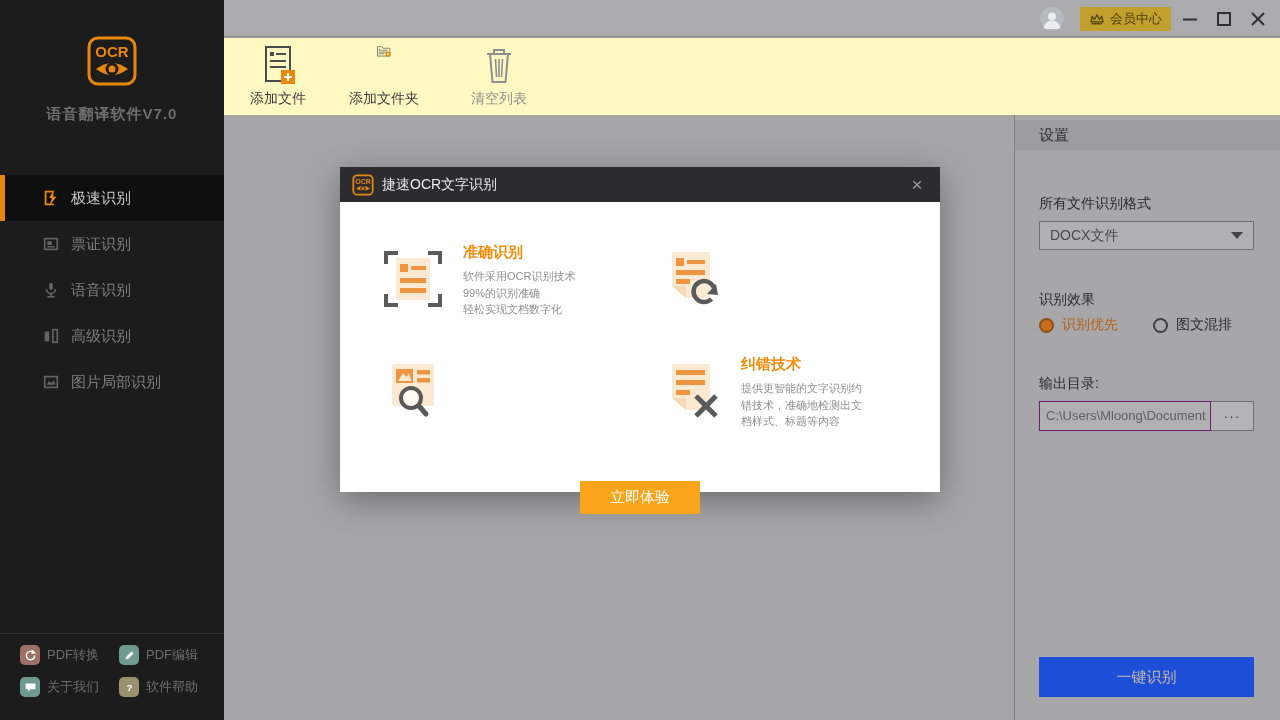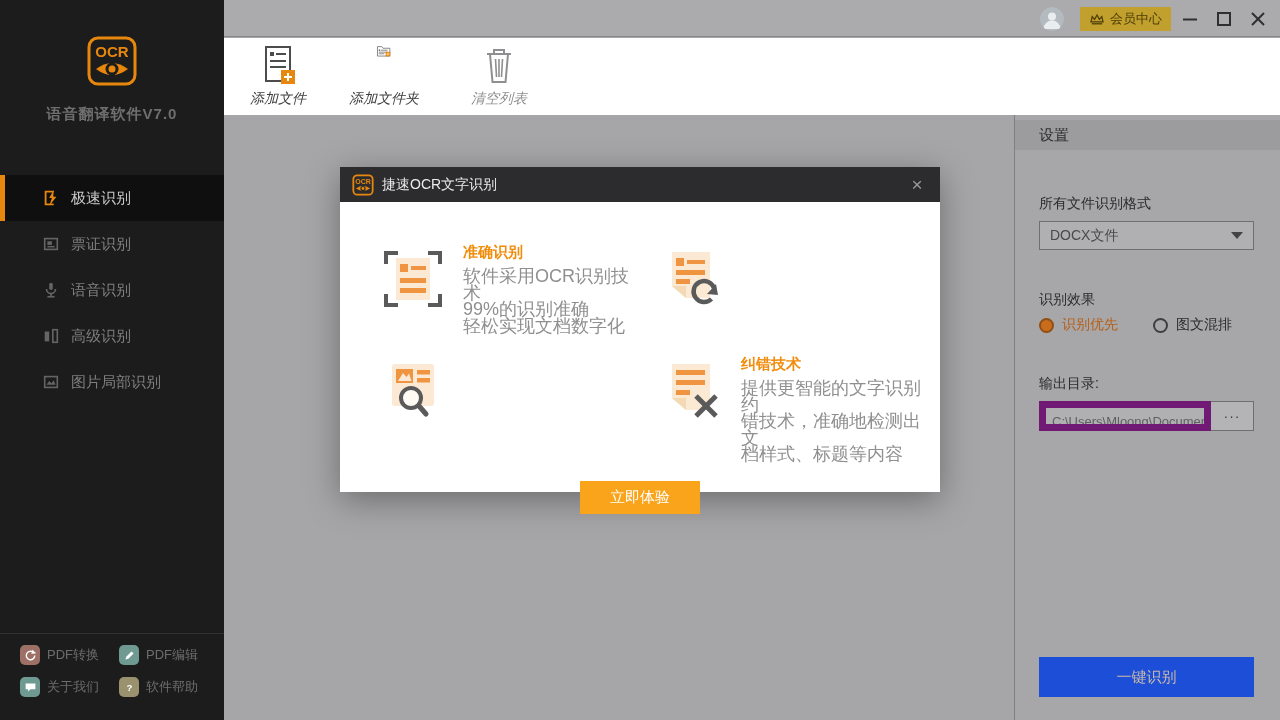--- a/index.html
+++ b/index.html
@@ -30,21 +30,21 @@
   
   .titlebar { position:absolute; left:224px; top:0; width:1056px; height:37px; background:#ababad;
               border-bottom:1px solid #88888b; display:flex; align-items:center; }
   .avatar { position:absolute; left:816px; top:7px; width:24px; height:24px; border-radius:50%; overflow:hidden; }
   .member-btn { position:absolute; left:856px; top:7px; height:24px; padding:0 9px; background:#c2a02d;
                 display:flex; align-items:center; gap:5px; color:#4d3e08; font-size:13px; cursor:pointer; }
   .win-controls { position:absolute; right:12px; top:0; height:37px; display:flex; align-items:center; gap:14px; }
   .win-btn { width:20px; height:20px; display:flex; align-items:center; justify-content:center; cursor:pointer; }
 
   
-  .toolbar { position:absolute; left:224px; top:38px; width:1056px; height:77px; background:#ffffff;font-style:italic; }
+  .toolbar { position:absolute; left:224px; top:38px; width:1056px; height:77px; background:#fef9c3; }
   .tool-btn { position:absolute; top:6px; width:100px; height:66px; display:flex; flex-direction:column;
               align-items:center; justify-content:space-between; cursor:pointer; }
   .tool-btn .t-label { font-size:14px; color:#3d3d3f; padding-bottom:2px; }
   .tool-btn.disabled .t-label { color:#8f8f91; }
   #btn-add-file { left:4px; } #btn-add-folder { left:110px;gap:31px; } #btn-clear { left:225px; }
 
   
   .panel { position:absolute; left:1014px; top:115px; width:266px; height:605px; background:#a7a7a9;
            border-left:1px solid #7f7f82; }
   .panel-header { position:absolute; left:0; top:5px; width:266px; height:30px; background:#9c9c9e;
@@ -55,21 +55,21 @@
   .dropdown .dd-value { font-size:14px; color:#4a4a4c; flex:1; }
   .dd-arrow { width:0; height:0; border-left:6px solid transparent; border-right:6px solid transparent;
               border-top:7px solid #434346; }
   .radio-row { position:absolute; left:24px; top:201px; width:220px; height:18px; }
   .radio-opt { position:absolute; display:flex; align-items:center; gap:8px; cursor:pointer; }
   .radio-circle { width:15px; height:15px; border-radius:50%; border:2px solid #3f3f41; background:transparent; }
   .radio-opt.selected .radio-circle { border-color:#8f4f12; background:#c96c1e; }
   .radio-opt .r-label { font-size:14px; color:#2b2b2d; }
   .radio-opt.selected .r-label { color:#b65f17; }
   .path-row { position:absolute; left:24px; top:286px; height:30px; display:flex; }
-  .path-input { width:172px; height:30px; background:#b0b0b2; border:7px solid #701a75; font-size:13px;
+  .path-input { width:172px; height:30px; background:#b0b0b2; border:1px solid #701a75; font-size:13px;
                 color:#5f5f62; padding:0 6px; line-height:28px; white-space:nowrap; overflow:hidden; }
   .browse-btn { width:43px; height:30px; background:#b4b4b6; border:1px solid #6f6f72; border-left:none;
                 display:flex; align-items:center; justify-content:center; font-size:14px; color:#3f3f41;
                 letter-spacing:1px; cursor:pointer; }
   .recognize-btn { position:absolute; left:24px; top:542px; width:215px; height:40px; background:#1d4ed8;
                    color:#cdbaa5; font-size:15px; display:flex; align-items:center; justify-content:center; }
 
   
   .modal { position:absolute; left:340px; top:167px; width:600px; height:325px; background:#ffffff;
            box-shadow:0 8px 32px rgba(0,0,0,.35); z-index:5; }
@@ -77,21 +77,21 @@
   .modal-title { color:#ebebeb; font-size:14px; }
   .modal-close { margin-left:auto; width:22px; height:22px; display:flex; align-items:center; justify-content:center;
                  color:#9a9a9c; font-size:19px; cursor:pointer; }
   .feature { position:absolute; display:flex; gap:19px; }
   #feat-0 { left:42px;  top:74px;  width:262px; }
   #feat-1 { left:320px; top:74px;  width:266px; }
   #feat-2 { left:42px;  top:186px; width:262px; }
   #feat-3 { left:320px; top:186px; width:266px; }
   .feat-icon { width:62px; height:68px; flex:0 0 auto; margin-top:4px; }
   .feat-title { color:#f18d0c; font-size:15px; font-weight:bold; margin:2px 0 6px 0; }
-  .feat-line { color:#8f8f8f; font-size:18px; line-height:16.5px; }
+  .feat-line { color:#8f8f8f; font-size:11px; line-height:16.5px; }
   .cta-btn { position:absolute; left:240px; top:314px; width:120px; height:33px; background:#f9a41b;
              color:#ffffff; font-size:15px; display:flex; align-items:center; justify-content:center; cursor:pointer; }
 </style>
 </head>
 <body>
 
 <div id="app">
 
   <div class="sidebar">
     <div class="logo-wrap">

